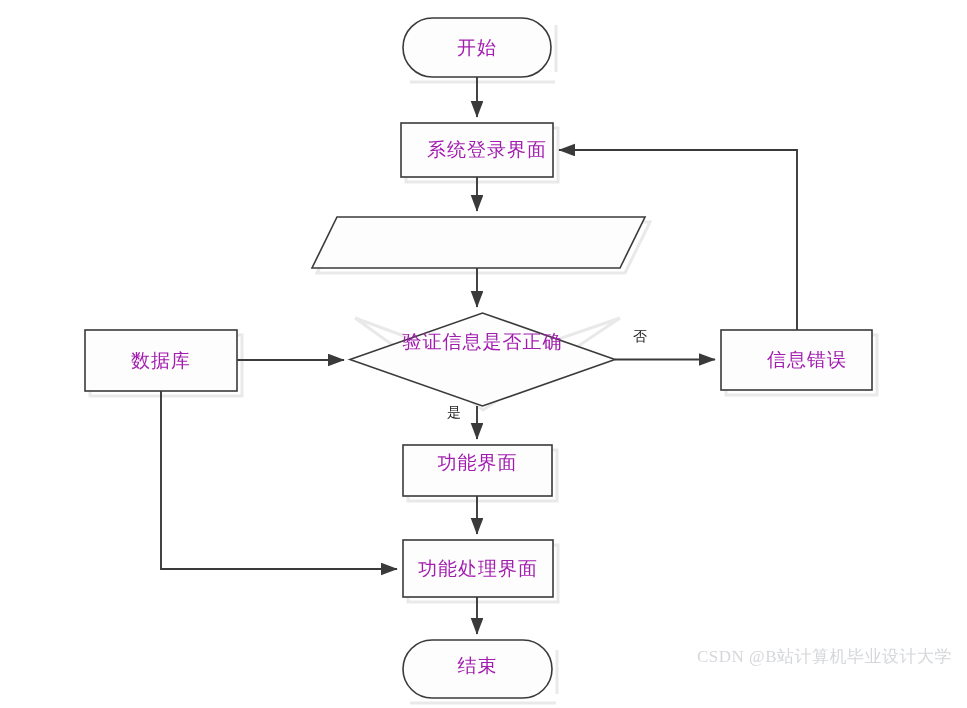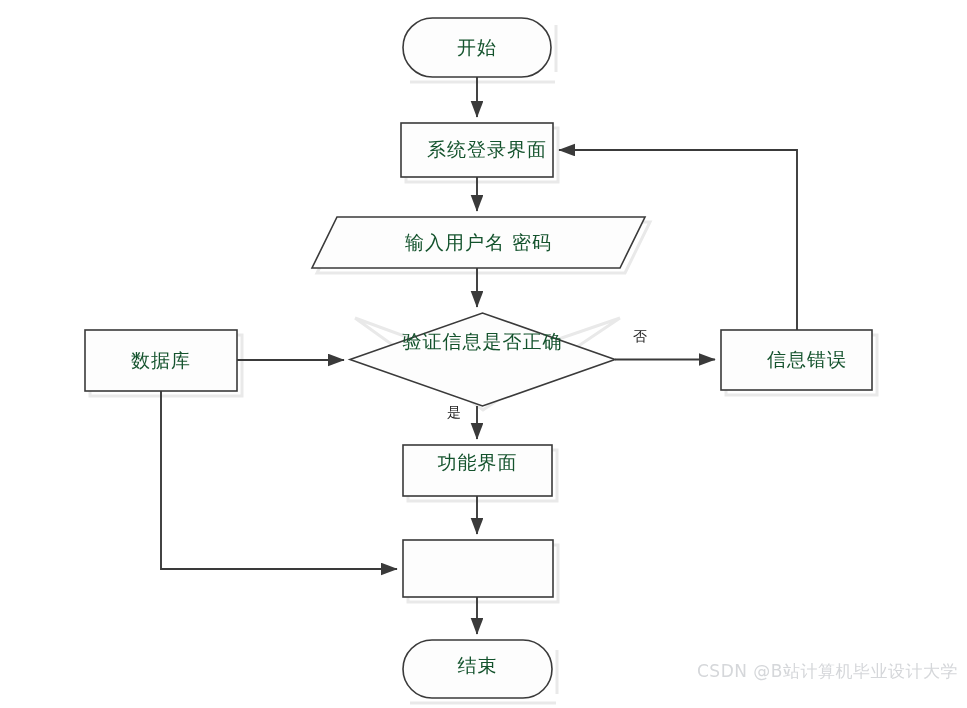--- a/index.html
+++ b/index.html
@@ -22,21 +22,21 @@
     left: 0;
     top: 0;
     width: 967px;
     height: 708px;
   }
   .node-label {
     position: absolute;
     display: flex;
     align-items: center;
     justify-content: center;
-    color: #14532d;
+    color: #a21caf;
     font-size: 19px;
     letter-spacing: 1px;
     white-space: nowrap;
     pointer-events: none;
     font-family: "DejaVu Sans", "Liberation Sans", sans-serif;
   }
   .edge-label {
     position: absolute;
     color: #1a1a1a;
     font-size: 14px;
@@ -108,32 +108,32 @@
       <path d="M477,406 L477,439" marker-end="url(#arrow)"></path>
       <path d="M477,496 L477,534" marker-end="url(#arrow)"></path>
       <path d="M477,597 L477,634" marker-end="url(#arrow)"></path>
     </g>
   </svg>
 
   <div class="node-label" style="left:403px; top:18px; width:148px; height:59px;">开始</div>
 
   <div class="node-label" style="left:401px; top:123px; width:172px; height:54px;">系统登录界面</div>
 
-  <div class="node-label" style="left:312px; top:217px; width:333px; height:51px;">输入用户名 密码</div>
 
   <div class="node-label" style="left:350px; top:295px; width:265px; height:93px;">验证信息是否正确</div>
 
   <div class="node-label" style="left:85px; top:330px; width:152px; height:61px;font-family:Liberation Mono, monospace;">数据库</div>
 
   <div class="node-label" style="left:721px; top:330px; width:172px; height:60px;">信息错误</div>
 
   <div class="node-label" style="left:403px; top:445px; width:149px; height:36px;">功能界面</div>
 
+  <div class="node-label" style="left:403px; top:540px; width:150px; height:57px;">功能处理界面</div>
 
   <div class="node-label" style="left:403px; top:640px; width:149px; height:52px;">结束</div>
 
   <div class="edge-label" style="left:633px; top:328px;">否</div>
 
   <div class="edge-label" style="left:447px; top:404px;">是</div>
 
-  <div class="watermark" style="left:697px; top:660px;">CSDN @B站计算机毕业设计大学</div>
+  <div class="watermark" style="left:697px; top:645px;font-family:Liberation Serif, serif;">CSDN @B站计算机毕业设计大学</div>
 
 </div>
 
 </body></html>

